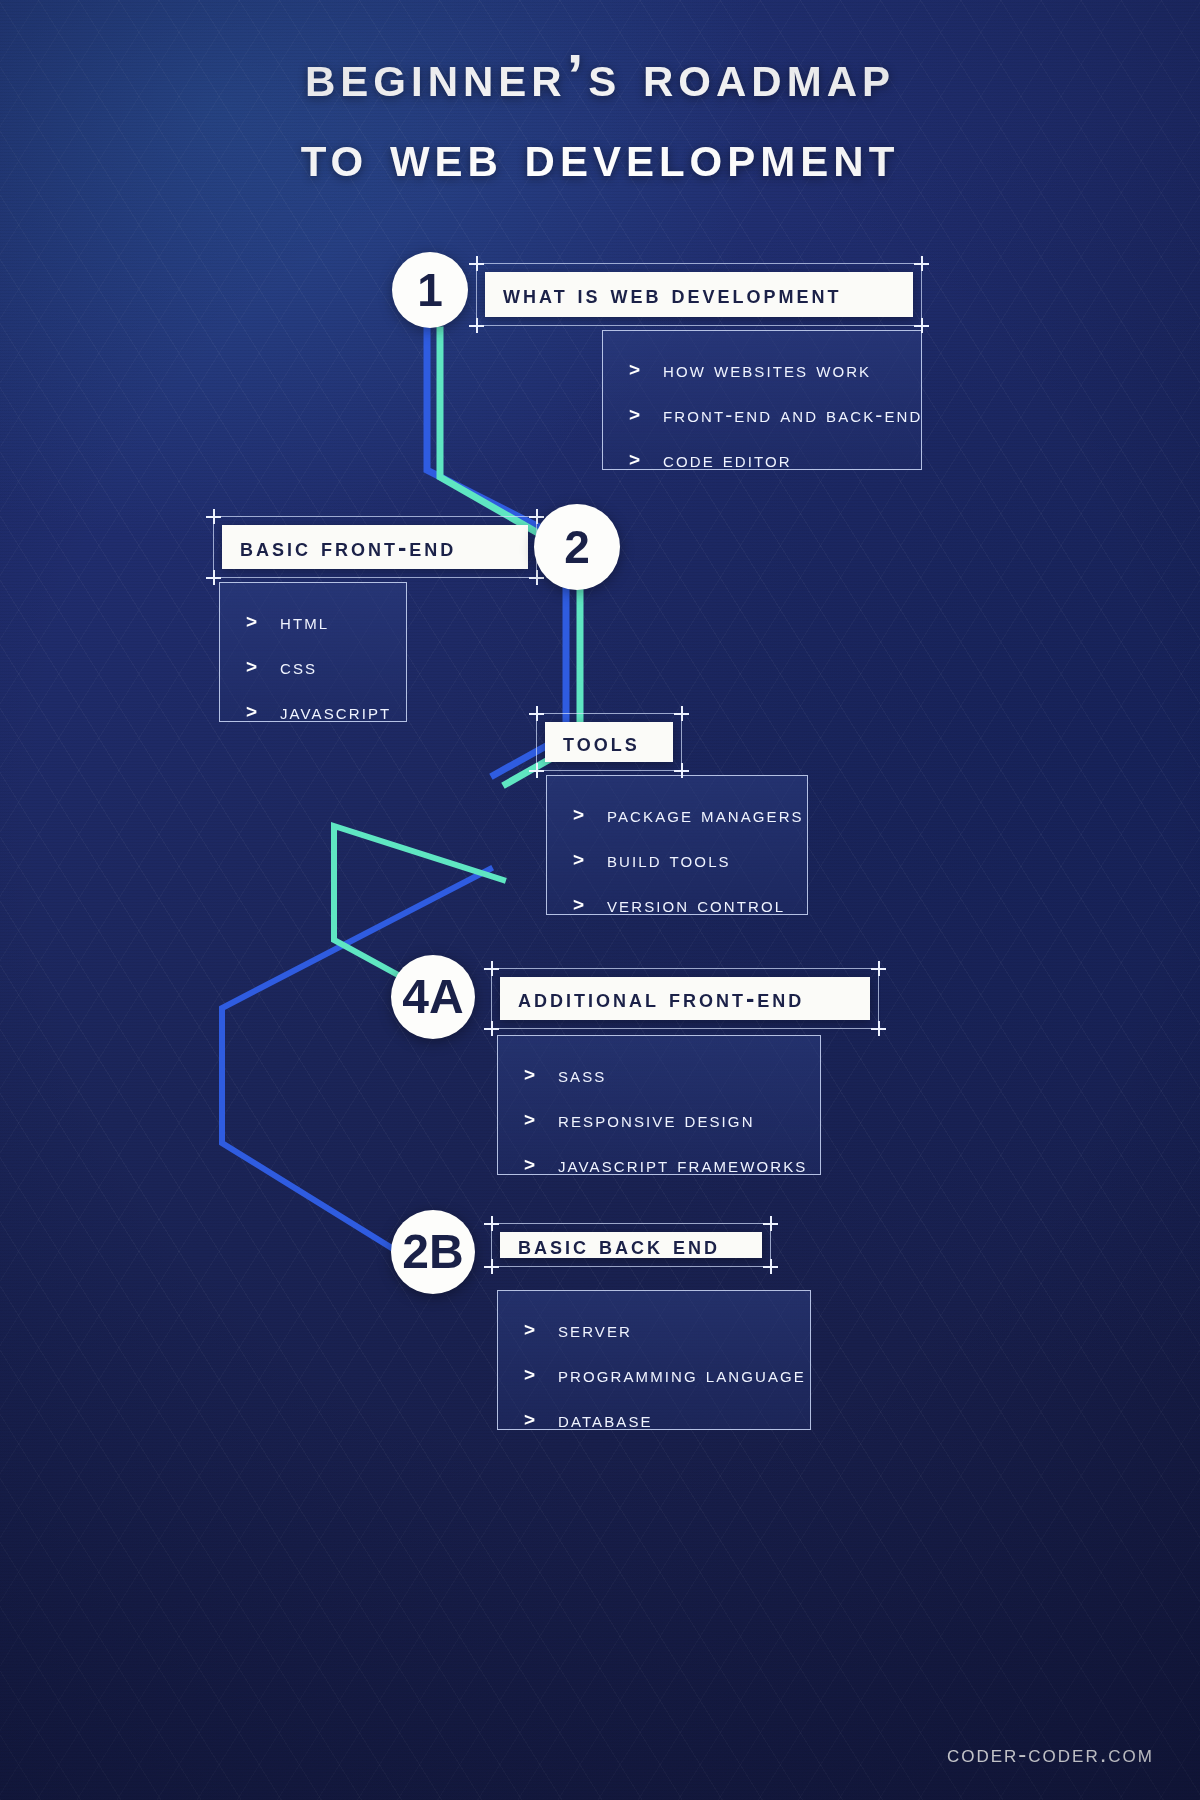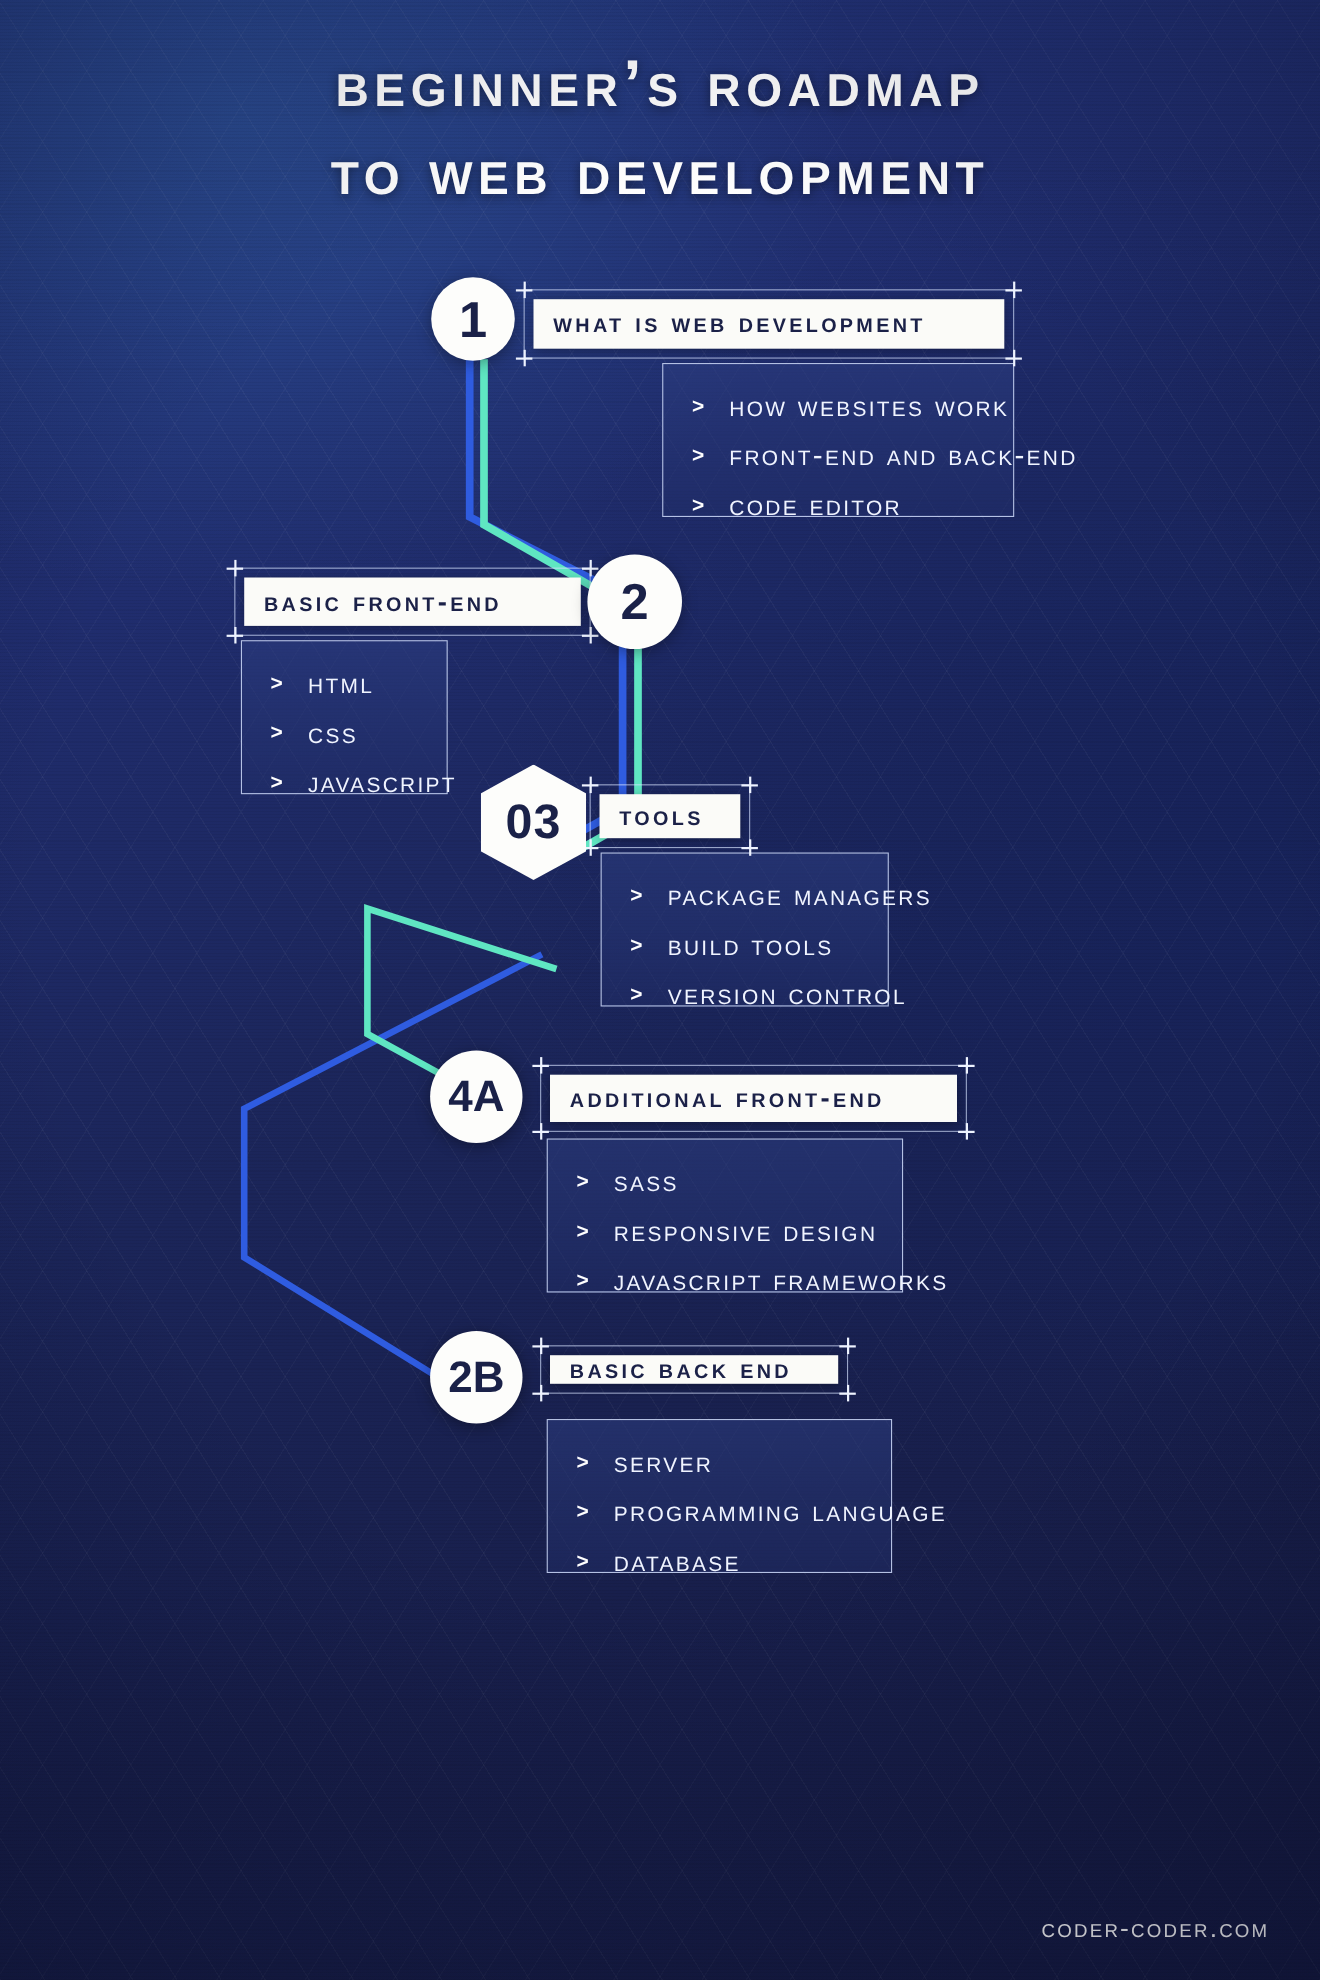--- a/index.html
+++ b/index.html
@@ -68,21 +68,21 @@
   .node-hex {
     position:absolute;
     background:#fdfdfb;
     display:flex; align-items:center; justify-content:center;
     color:#1a2148;
     font-weight:bold;
     clip-path:polygon(50% 0%, 100% 25%, 100% 75%, 50% 100%, 0% 75%, 0% 25%);
     z-index:6;
   }
   .node-num { font-size:46px; letter-spacing:0px; line-height:1; }
-  .node-num.small { font-size:40px; }
+  .node-num.small { font-size:48px; }
   .node-num.hex { font-size:44px; letter-spacing:1px; }
 
   
   .hdr {
     position:absolute;
     z-index:5;
   }
   .hdr-frame {
     position:absolute;
     left:-9px; top:-9px; right:-9px; bottom:-9px;
@@ -135,21 +135,21 @@
   }
   .chev {
     color:#ffffff;
     font-size:19px;
     font-weight:bold;
     width:34px;
     flex:0 0 34px;
   }
   .row-label {
     color:#f0f4ff;
-    font-size:27px;
+    font-size:21px;
     letter-spacing:2.1px;
     font-variant:small-caps;
     text-transform:lowercase;
     white-space:nowrap;
   }
 
   
   #footer {
     position:absolute;
     right:46px; bottom:32px;
@@ -236,23 +236,20 @@
     <div class="card-row">
       <span class="chev">&gt;</span>
       <span class="row-label">CSS</span>
     </div>
     <div class="card-row">
       <span class="chev">&gt;</span>
       <span class="row-label">Javascript</span>
     </div>
   </div>
 
-  <div class="node-hex" style="left:437px; top:695px; width:96px; height:105px;">
-    <span class="node-num hex">03</span>
-  </div>
 
   <div class="hdr" style="left:545px; top:722px; width:128px; height:40px;">
     <div class="hdr-frame"></div>
     <span class="cross c-tl"></span>
     <span class="cross c-tr"></span>
     <span class="cross c-bl"></span>
     <span class="cross c-br"></span>
     <div class="hdr-plate">Tools</div>
   </div>
 

